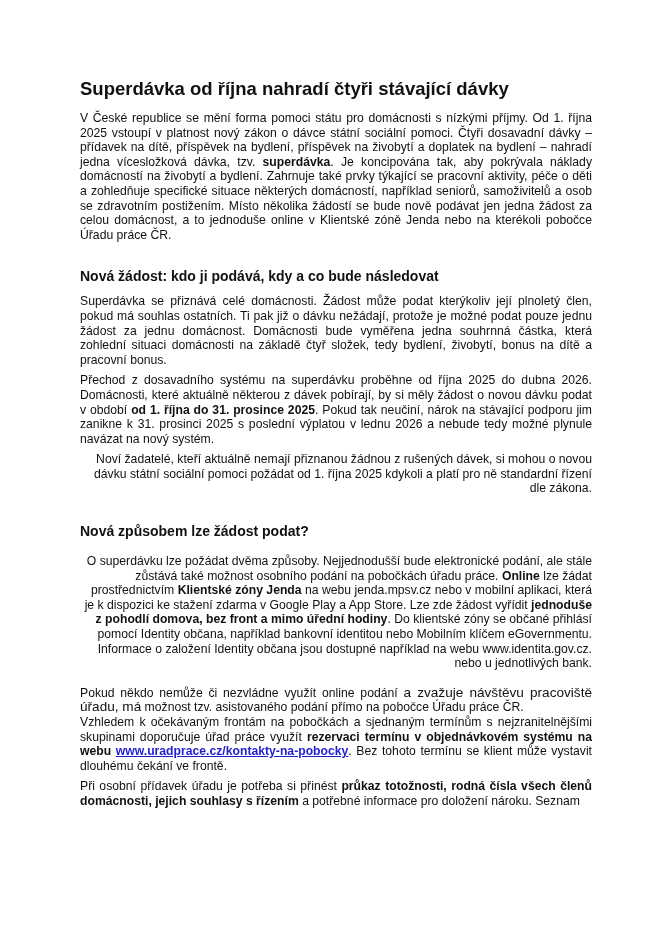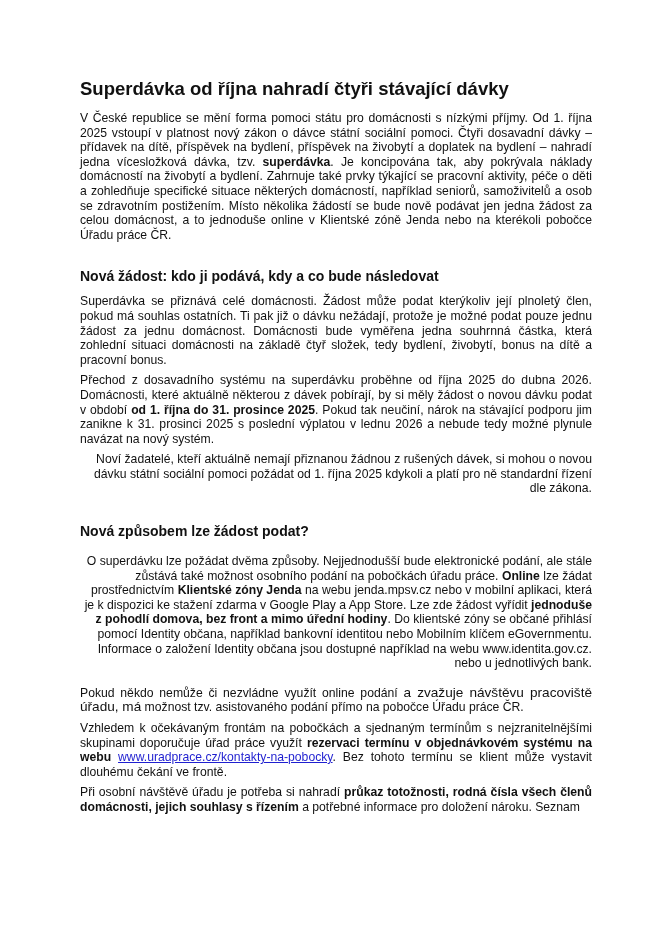--- a/index.html
+++ b/index.html
@@ -15,21 +15,21 @@
       font-size: 18.5px; line-height: 22px; font-weight: bold;
       margin: 0 0 11px 0; color: #111111;
     }
     h2 {
       font-size: 14px; line-height: 17px; font-weight: bold;
       margin: 0; color: #111111;
     }
     p { margin: 0; text-align: justify; }
     p.left { text-align: right; }
     .big { font-size: 13.6px; }
-    a { color: #1f1fd0; text-decoration: underline; }
+    a { color: #1f1fd0; text-decoration: underline; font-weight: bold; }
     b { font-weight: bold; }
   </style>
 </head>
 <body>
 
 <div class="page">
   <h1>Superdávka od října nahradí čtyři stávající dávky</h1>
 
   <p style="margin-bottom:26px;"><span>V České republice se mění forma pomoci státu pro domácnosti s nízkými příjmy. Od 1. října 2025 vstoupí v platnost nový zákon o dávce státní sociální pomoci. Čtyři dosavadní dávky – přídavek na dítě, příspěvek na bydlení, příspěvek na živobytí a doplatek na bydlení – nahradí jedna vícesložková dávka, tzv. </span><b>superdávka</b><span>. Je koncipována tak, aby pokrývala náklady domácností na živobytí a bydlení. Zahrnuje také prvky týkající se pracovní aktivity, péče o děti a zohledňuje specifické situace některých domácností, například seniorů, samoživitelů a osob se zdravotním postižením. Místo několika žádostí se bude nově podávat jen jedna žádost za celou domácnost, a to jednoduše online v Klientské zóně Jenda nebo na kterékoli pobočce Úřadu práce ČR.</span></p>
 
@@ -39,18 +39,18 @@
 
   <p style="margin-bottom:6px;"><span>Přechod z dosavadního systému na superdávku proběhne od října 2025 do dubna 2026. Domácnosti, které aktuálně některou z dávek pobírají, by si měly žádost o novou dávku podat v období </span><b>od 1. října do 31. prosince 2025</b><span>. Pokud tak neučiní, nárok na stávající podporu jim zanikne k 31. prosinci 2025 s poslední výplatou v lednu 2026 a nebude tedy možné plynule navázat na nový systém.</span></p>
 
   <p class="left" style="margin-bottom:27px;">Noví žadatelé, kteří aktuálně nemají přiznanou žádnou z rušených dávek, si mohou o novou dávku státní sociální pomoci požádat od 1. října 2025 kdykoli a platí pro ně standardní řízení dle zákona.</p>
 
   <h2 style="margin-bottom:14px;">Nová způsobem lze žádost podat?</h2>
 
   <p class="left" style="margin-bottom:15px;"><span>O superdávku lze požádat dvěma způsoby. Nejjednodušší bude elektronické podání, ale stále zůstává také možnost osobního podání na pobočkách úřadu práce. </span><b>Online</b><span> lze žádat prostřednictvím </span><b>Klientské zóny Jenda</b><span> na webu jenda.mpsv.cz nebo v mobilní aplikaci, která je k dispozici ke stažení zdarma v Google Play a App Store. Lze zde žádost vyřídit </span><b>jednoduše z pohodlí domova, bez front a mimo úřední hodiny</b><span>. Do klientské zóny se občané přihlásí pomocí Identity občana, například bankovní identitou nebo Mobilním klíčem eGovernmentu. Informace o založení Identity občana jsou dostupné například na webu www.identita.gov.cz. nebo u jednotlivých bank.</span></p>
 
 
-  <p style="margin-bottom:6px;"><span>Pokud někdo nemůže či nezvládne využít online podání </span><span class="big">a zvažuje návštěvu pracoviště úřadu, má</span><span> možnost tzv. asistovaného podání přímo na pobočce Úřadu práce ČR.</span></p>
+  <p style=""><span>Pokud někdo nemůže či nezvládne využít online podání </span><span class="big">a zvažuje návštěvu pracoviště úřadu, má</span><span> možnost tzv. asistovaného podání přímo na pobočce Úřadu práce ČR.</span></p>
 
   <p style="margin-bottom:6px;"><span>Vzhledem k očekávaným frontám na pobočkách a sjednaným termínům s nejzranitelnějšími skupinami doporučuje úřad práce využít </span><b>rezervaci termínu v objednávkovém systému na webu</b><span> </span><a>www.uradprace.cz/kontakty-na-pobocky</a><span>. Bez tohoto termínu se klient může vystavit dlouhému čekání ve frontě.</span></p>
 
-  <p><span>Při osobní návštěvě úřadu je potřeba si nahradí </span><b>průkaz totožnosti, rodná čísla všech členů domácnosti, jejich souhlasy s řízením</b><span> a potřebné informace pro doložení nároku. Seznam</span></p>
+  <p><span>Při osobní přídavek úřadu je potřeba si přinést </span><b>průkaz totožnosti, rodná čísla všech členů domácnosti, jejich souhlasy s řízením</b><span> a potřebné informace pro doložení nároku. Seznam</span></p>
 </div>
 
 </body></html>

